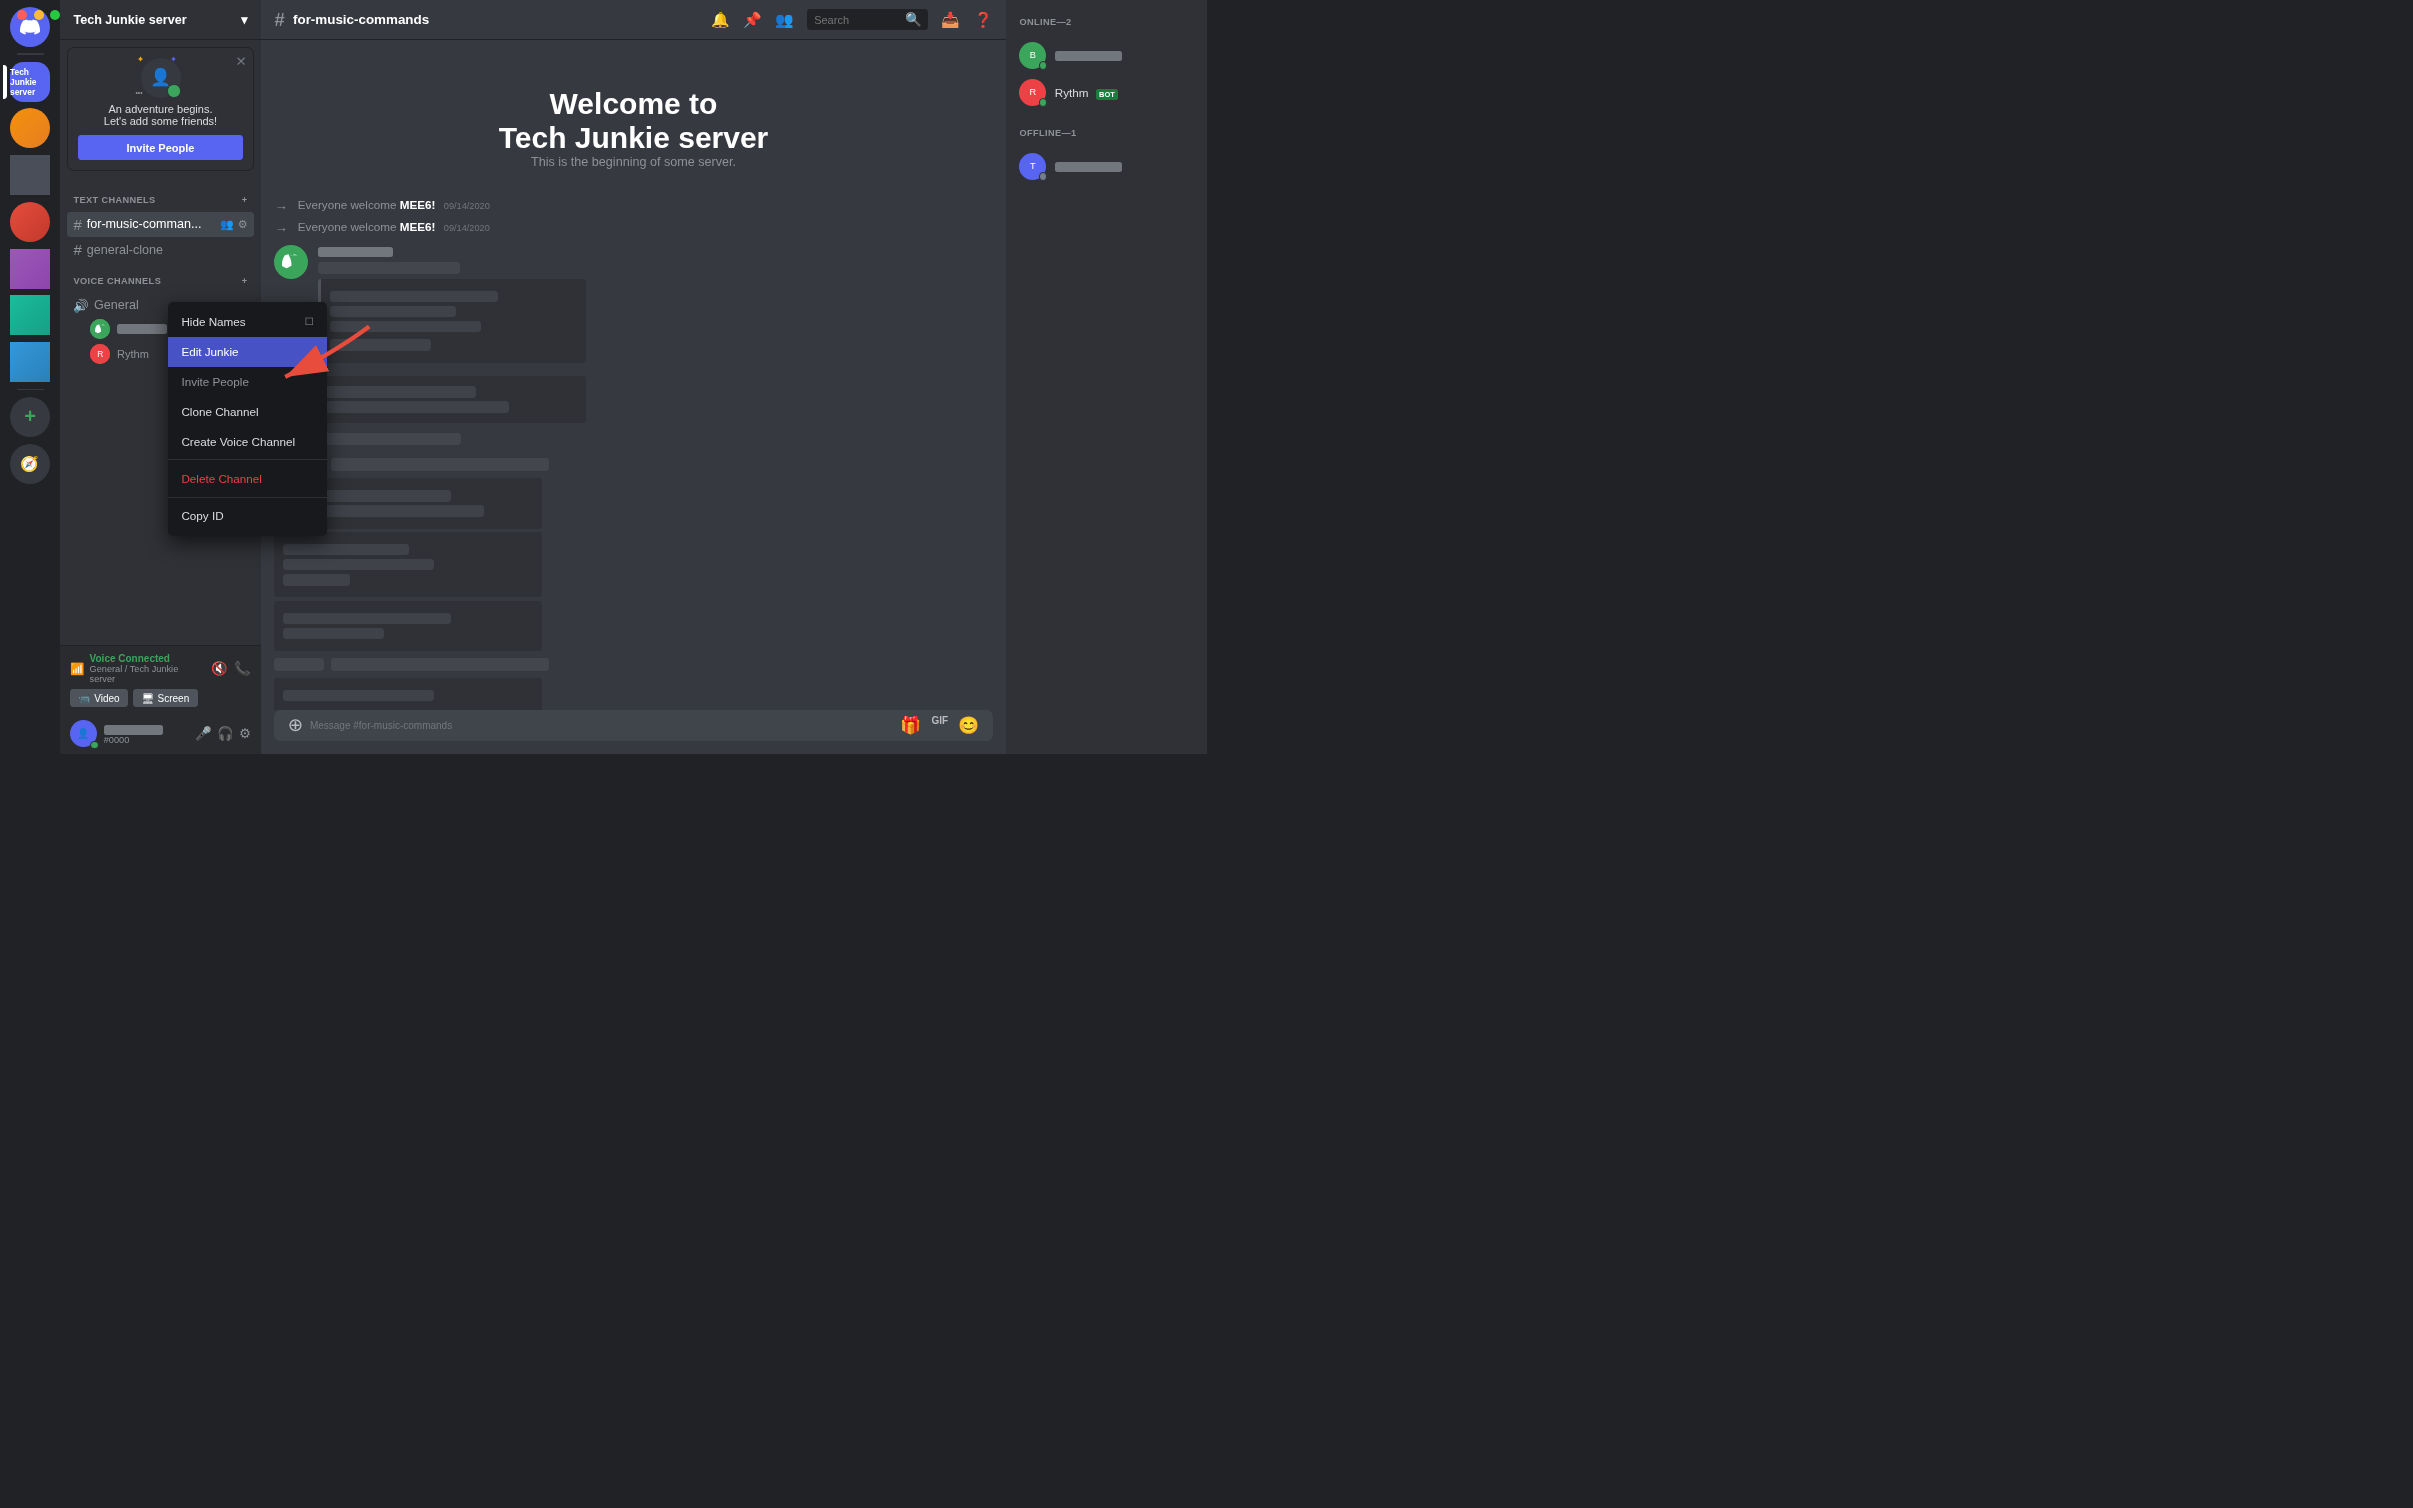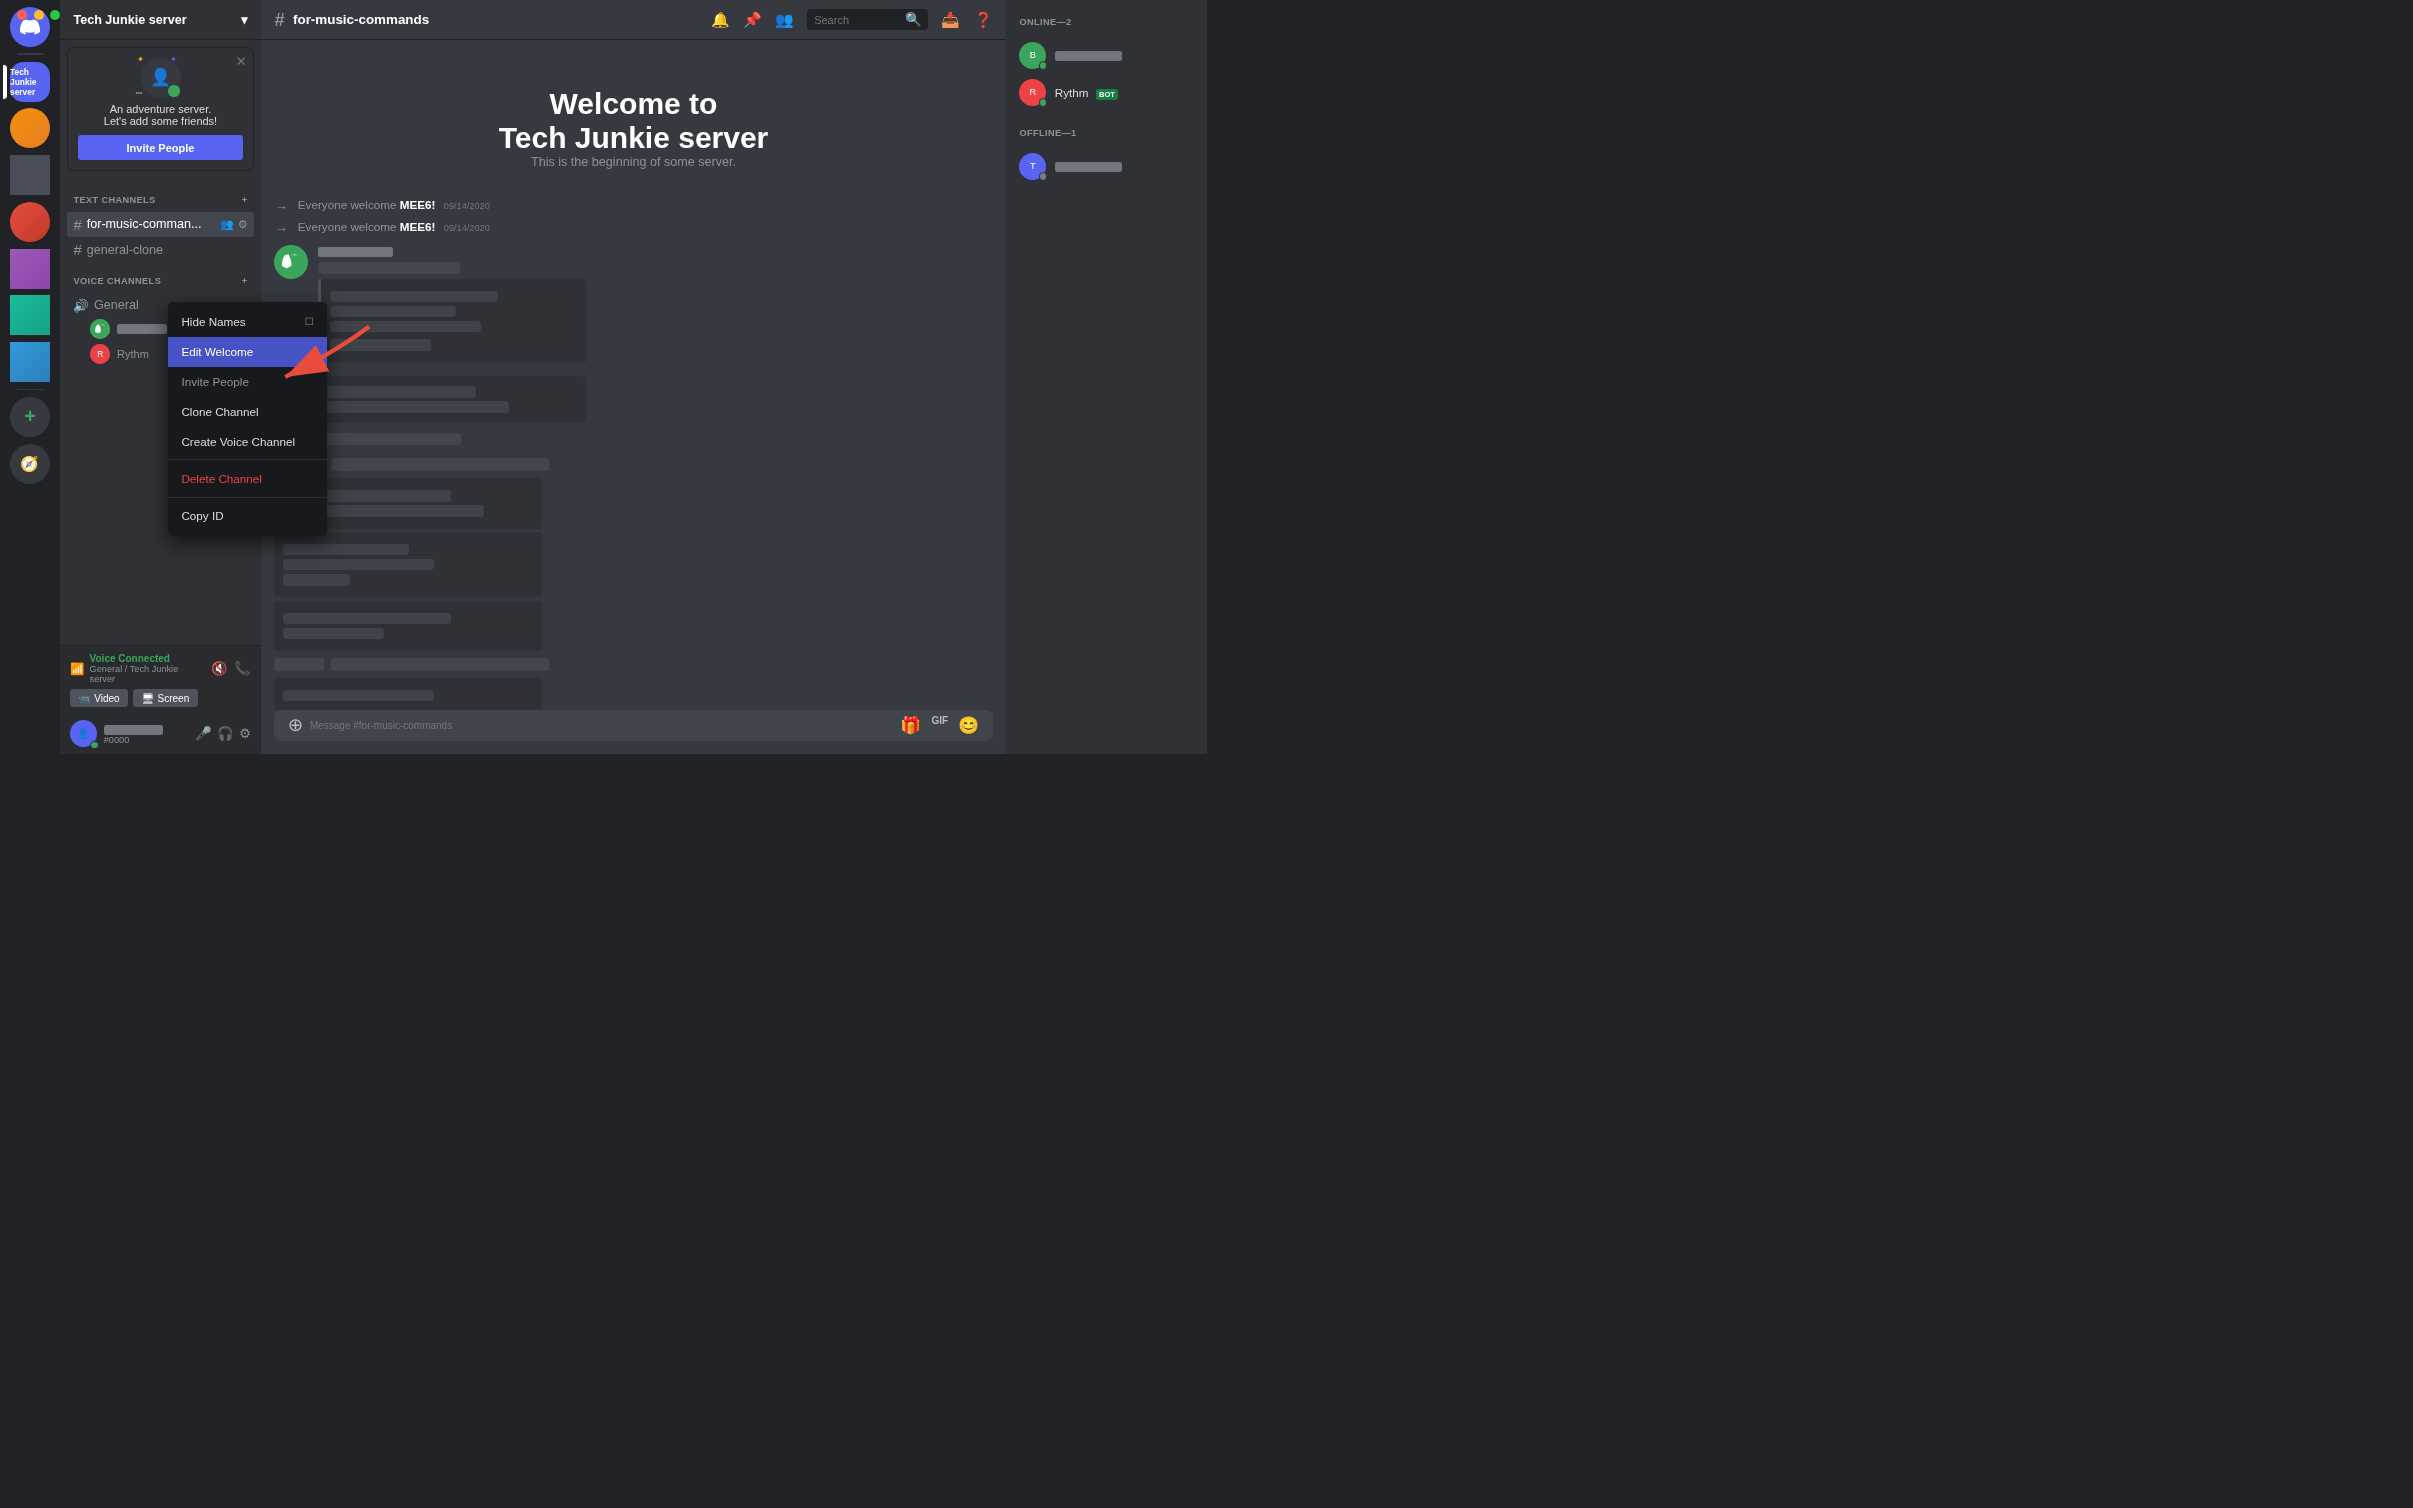--- a/index.html
+++ b/index.html
@@ -560,21 +560,21 @@
   <div class="invite-popup">
     <span class="invite-popup-close">✕</span>
     <div class="invite-popup-avatar">
       👤
       <div class="badge"></div>
       <div style="position:absolute;top:-3.4px;left:-3.4px;font-size:8.4px;color:#faa61a;">✦</div>
       <div style="position:absolute;top:-3.4px;right:3.4px;font-size:8.4px;color:#5865f2;">✦</div>
       <div style="position:absolute;bottom:1.7px;left:-5px;font-size:6.7px;color:#8e9297;">•••</div>
     </div>
     <div class="invite-popup-text">
-      <span>An adventure server.</span><br>
+      <span>An adventure begins.</span><br>
       <span>Let's add some friends!</span>
     </div>
     <button class="invite-btn">Invite People</button>
   </div>
 
   <div class="channels-section">
 
     <div class="section-header">
       <span>TEXT CHANNELS</span>
       <span>+</span>
@@ -817,21 +817,21 @@
     </div>
   </div>
 </div>
 
 <div class="context-menu">
   <div class="context-menu-item">
     <span>Hide Names</span>
     <span style="font-size:10px;color:#8e9297;">☐</span>
   </div>
   <div class="context-menu-item active">
-    <span>Edit Welcome</span>
+    <span>Edit Junkie</span>
   </div>
   <div class="context-menu-item invite">
     <span>Invite People</span>
   </div>
   <div class="context-menu-item">
     <span>Clone Channel</span>
   </div>
   <div class="context-menu-item">
     <span>Create Voice Channel</span>
   </div>

